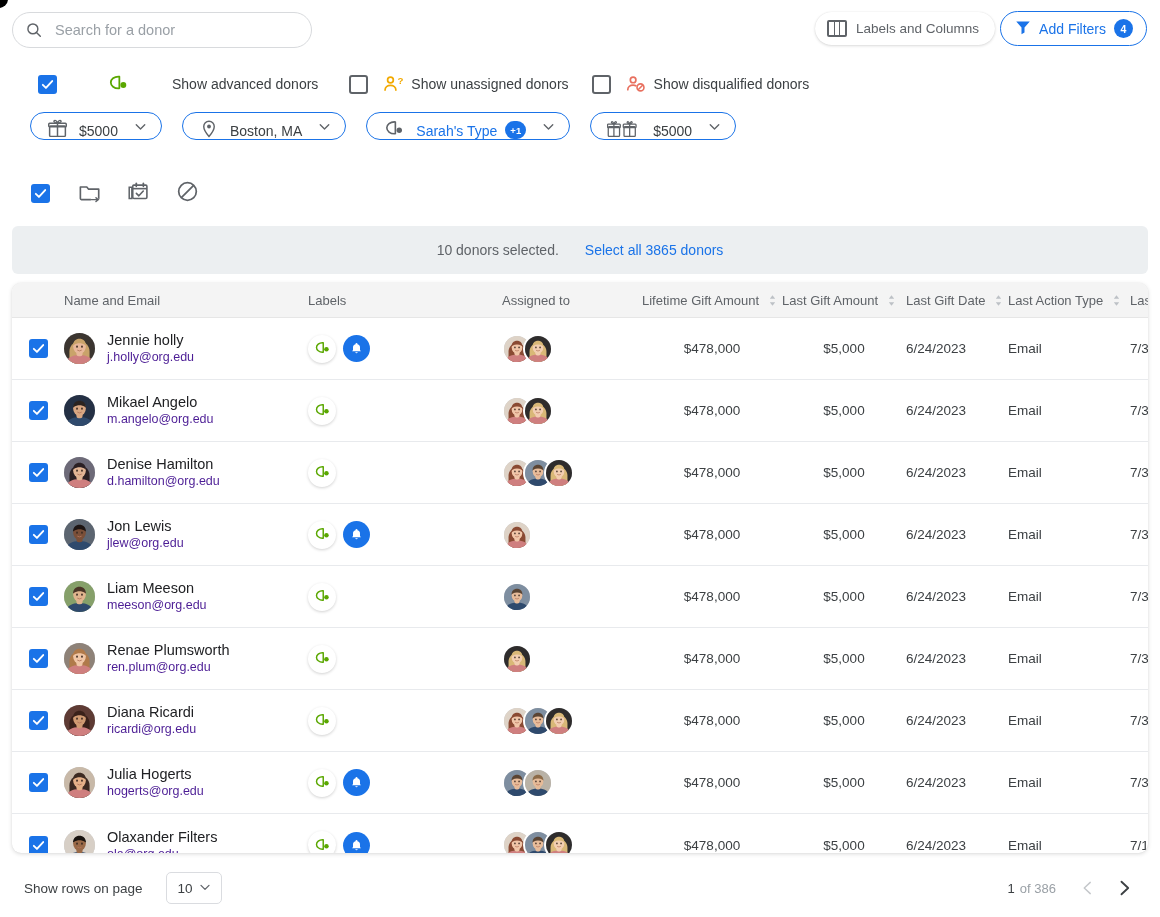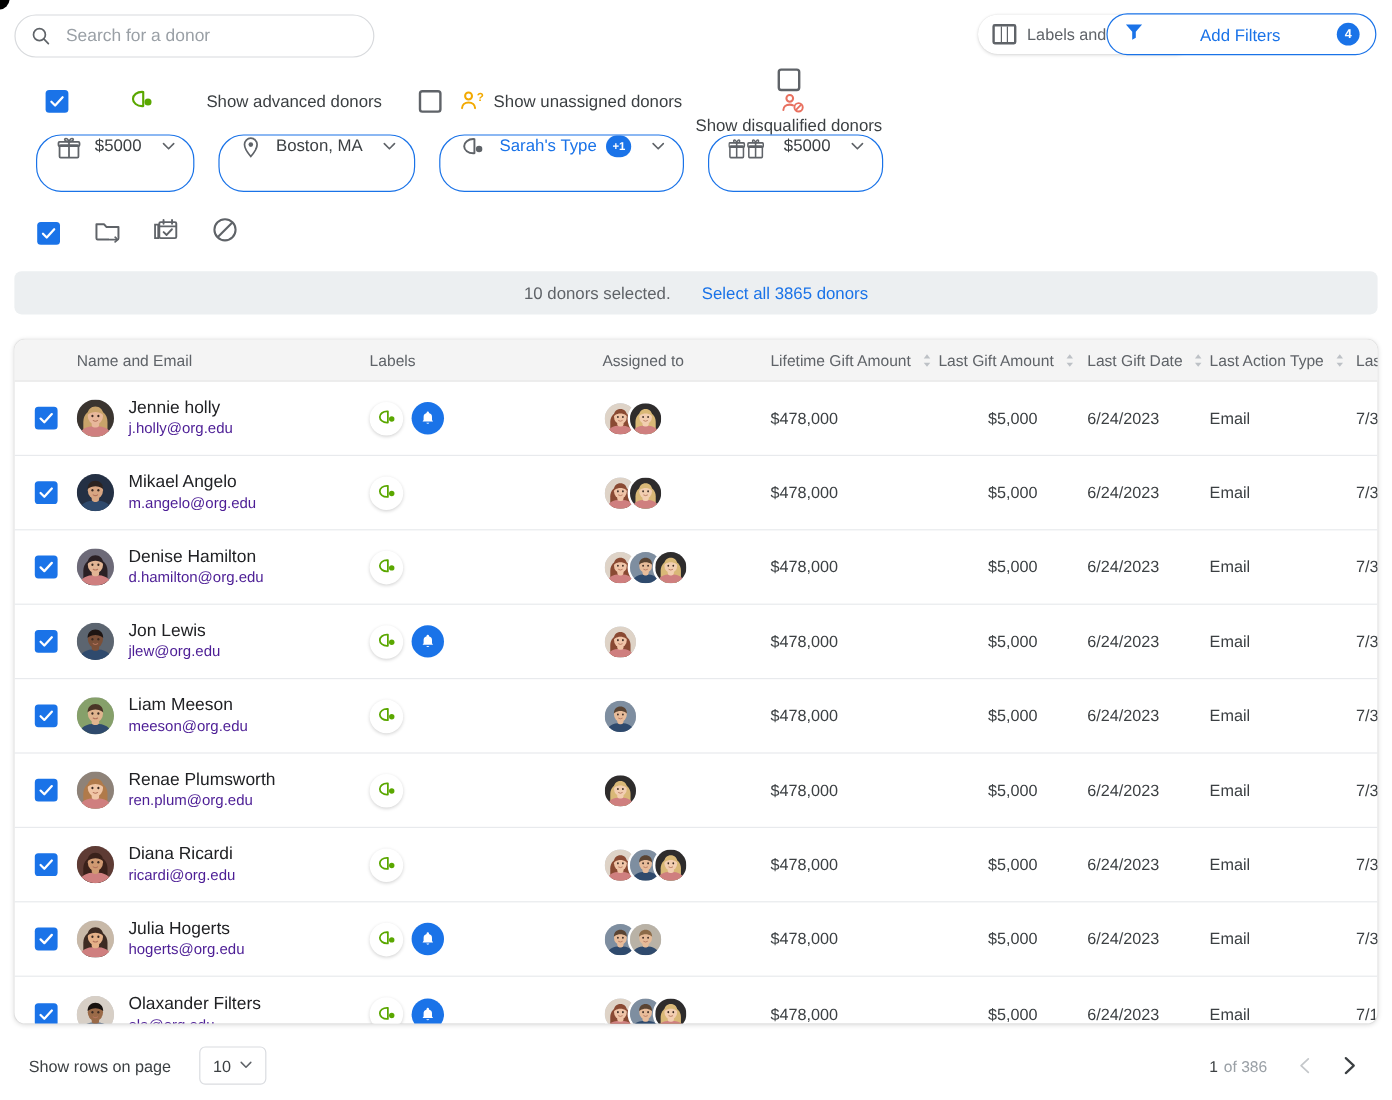--- a/index.html
+++ b/index.html
@@ -41,21 +41,21 @@
   .labels-btn .lbl { font-size: 13.5px; color: #5f6368; margin-left: 9px; }
   .cols-icon { width: 20px; height: 17px; border: 2px solid #5f6368; border-radius: 2px;
     display: flex; }
   .cols-icon i { flex: 1; border-right: 1.6px solid #5f6368; }
   .cols-icon i:last-child { border-right: none; }
 
   .addfilters-btn {
     position: absolute; right: 13px; top: 11px;
     height: 35px; display: flex; align-items: center;
     padding: 0 13px; border-radius: 18px; background: #fff;
-    border: 1.3px solid #1a73e8; cursor: pointer; gap: 39px;
+    border: 1.3px solid #1a73e8; cursor: pointer;
   }
   .addfilters-btn .lbl { font-size: 14px; color: #1a73e8; margin: 0 8px 0 7px; }
   .badge-round {
     min-width: 19px; height: 19px; border-radius: 10px; background: #1a73e8;
     color: #fff; font-size: 10.5px; font-weight: bold;
     display: flex; align-items: center; justify-content: center; padding: 0 5px;
   }
 
   
   .toggles { position: absolute; left: 0; top: 68px; height: 32px; display: flex; align-items: center; }
@@ -66,37 +66,37 @@
   }
   .cb.on { background: #1a73e8; }
   .cb.off { border: 2px solid #5f6368; background: #fff; }
   .cb.on svg { display: block; }
   .toggle .ticon { width: 22px; height: 20px; margin: 0 7px 0 14px; }
   .toggle .tlabel { font-size: 14px; color: #3c4043; }
 
   
   .chips { position: absolute; left: 0; top: 112px; display: flex; align-items: center; }
   .chip {
-    height: 48px; border: 1px solid #1a73e8; border-radius: 21px;
-    display: flex; align-items: flex-start; padding: 0 12px 0 16px; background: #fff;
+    height: 28px; border: 1px solid #1a73e8; border-radius: 21px;
+    display: flex; align-items: flex-end; padding: 0 12px 0 16px; background: #fff;
     cursor: pointer;
   }
   .chip .cicon { margin-right: 11px; display: flex; align-items: center; }
   .chip .ctext { font-size: 14px; color: #3c4043; white-space: nowrap; }
   .chip .ctext.blue { color: #1a73e8; }
   .chip .chev { margin-left: 14px; }
   .chip .badge-round { margin-left: 8px; font-size: 9.5px; min-width: 18px; height: 18px; }
 
   
   .actionrow { position: absolute; left: 0; top: 180px; display: flex; align-items: center; }
   .actionrow .slot { width: 49px; display: flex; align-items: center; justify-content: center; cursor: pointer; }
 
   
   .selbanner {
-    position: absolute; left: 12px; top: 226px; width: 1136px; height: 36px;
+    position: absolute; left: 12px; top: 226px; width: 1136px; height: 48px;
     background: #eceff1; border-radius: 6px;
     display: flex; align-items: center; justify-content: center;
   }
   .selbanner .cnt { font-size: 14px; color: #5f6368; }
   .selbanner .lnk { font-size: 14px; color: #1a73e8; margin-left: 26px; cursor: pointer; }
 
   
   .tablewrap {
     position: absolute; left: 12px; top: 283px; width: 1136px; height: 570px;
     background: #fff; border-radius: 9px;
@@ -110,21 +110,21 @@
   .th { font-size: 13px; color: #5f6368; display: flex; align-items: center; white-space: nowrap; }
   .sorter { margin-left: 9px; display: inline-flex; flex-direction: column; }
 
   .trow { height: 62px; display: flex; align-items: center; border-bottom: 1px solid #e8eaed; }
   .trow:last-child { border-bottom: none; }
 
   .c-check { width: 52px; display: flex; justify-content: center; flex: 0 0 auto; }
   .c-name  { width: 242px; display: flex; align-items: center; flex: 0 0 auto; }
   .c-labels{ width: 196px; display: flex; align-items: center; flex: 0 0 auto; padding-left: 2px;}
   .c-assign{ width: 140px; display: flex; align-items: center; flex: 0 0 auto; }
-  .c-ltg   { width: 140px; flex: 0 0 auto; }
+  .c-ltg   { width: 140px; flex: 0 0 auto; text-align: center; }
   .c-lga   { width: 124px; flex: 0 0 auto; text-align: center; }
   .c-lgd   { width: 102px; flex: 0 0 auto; }
   .c-lat   { width: 100px; flex: 0 0 auto; }
   .c-last  { width: 100px; flex: 0 0 auto; }
 
   .avatar { width: 31px; height: 31px; border-radius: 50%; overflow: hidden; flex: 0 0 auto;
     background: #c9ccd1; position: relative; }
   .avatar svg { display: block; width: 100%; height: 100%; }
   .nm { margin-left: 12px; line-height: 1.25; }
   .nm .n1 { font-size: 14.5px; color: #202124; }
@@ -218,21 +218,21 @@
     <span class="ticon">
       <svg viewBox="0 0 26 22" width="22" height="20">
           <circle cx="10" cy="6.3" r="3.4" fill="none" stroke="#f2a900" stroke-width="2"></circle>
           <path d="M3.6 18.2c0-3.5 2.9-5.6 6.4-5.6s6.4 2.1 6.4 5.6" fill="none" stroke="#f2a900" stroke-width="2" stroke-linecap="round"></path>
           <text x="18.2" y="11.2" font-family="Liberation Sans, sans-serif" font-size="11.5" font-weight="bold" fill="#f2a900">?</text>
         </svg>
     </span>
     <span class="tlabel">Show unassigned donors</span>
   </div>
 
-  <div class="toggle" style="margin-left:11px;flex-direction:column;">
+  <div class="toggle" style="margin-left:23px;">
     <span class="cb off"></span>
     <span class="ticon">
       <svg viewBox="0 0 26 22" width="22" height="20">
           <circle cx="9.6" cy="6.2" r="3.3" fill="none" stroke="#e8705f" stroke-width="2"></circle>
           <path d="M3.3 17.8c0-3.4 2.8-5.4 6.3-5.4 1.2 0 2.3.2 3.2.7" fill="none" stroke="#e8705f" stroke-width="2" stroke-linecap="round"></path>
           <circle cx="18.3" cy="15" r="4.1" fill="none" stroke="#e8705f" stroke-width="1.9"></circle>
           <line x1="15.5" y1="17.8" x2="21.1" y2="12.2" stroke="#e8705f" stroke-width="1.9"></line>
         </svg>
     </span>
     <span class="tlabel">Show disqualified donors</span>

